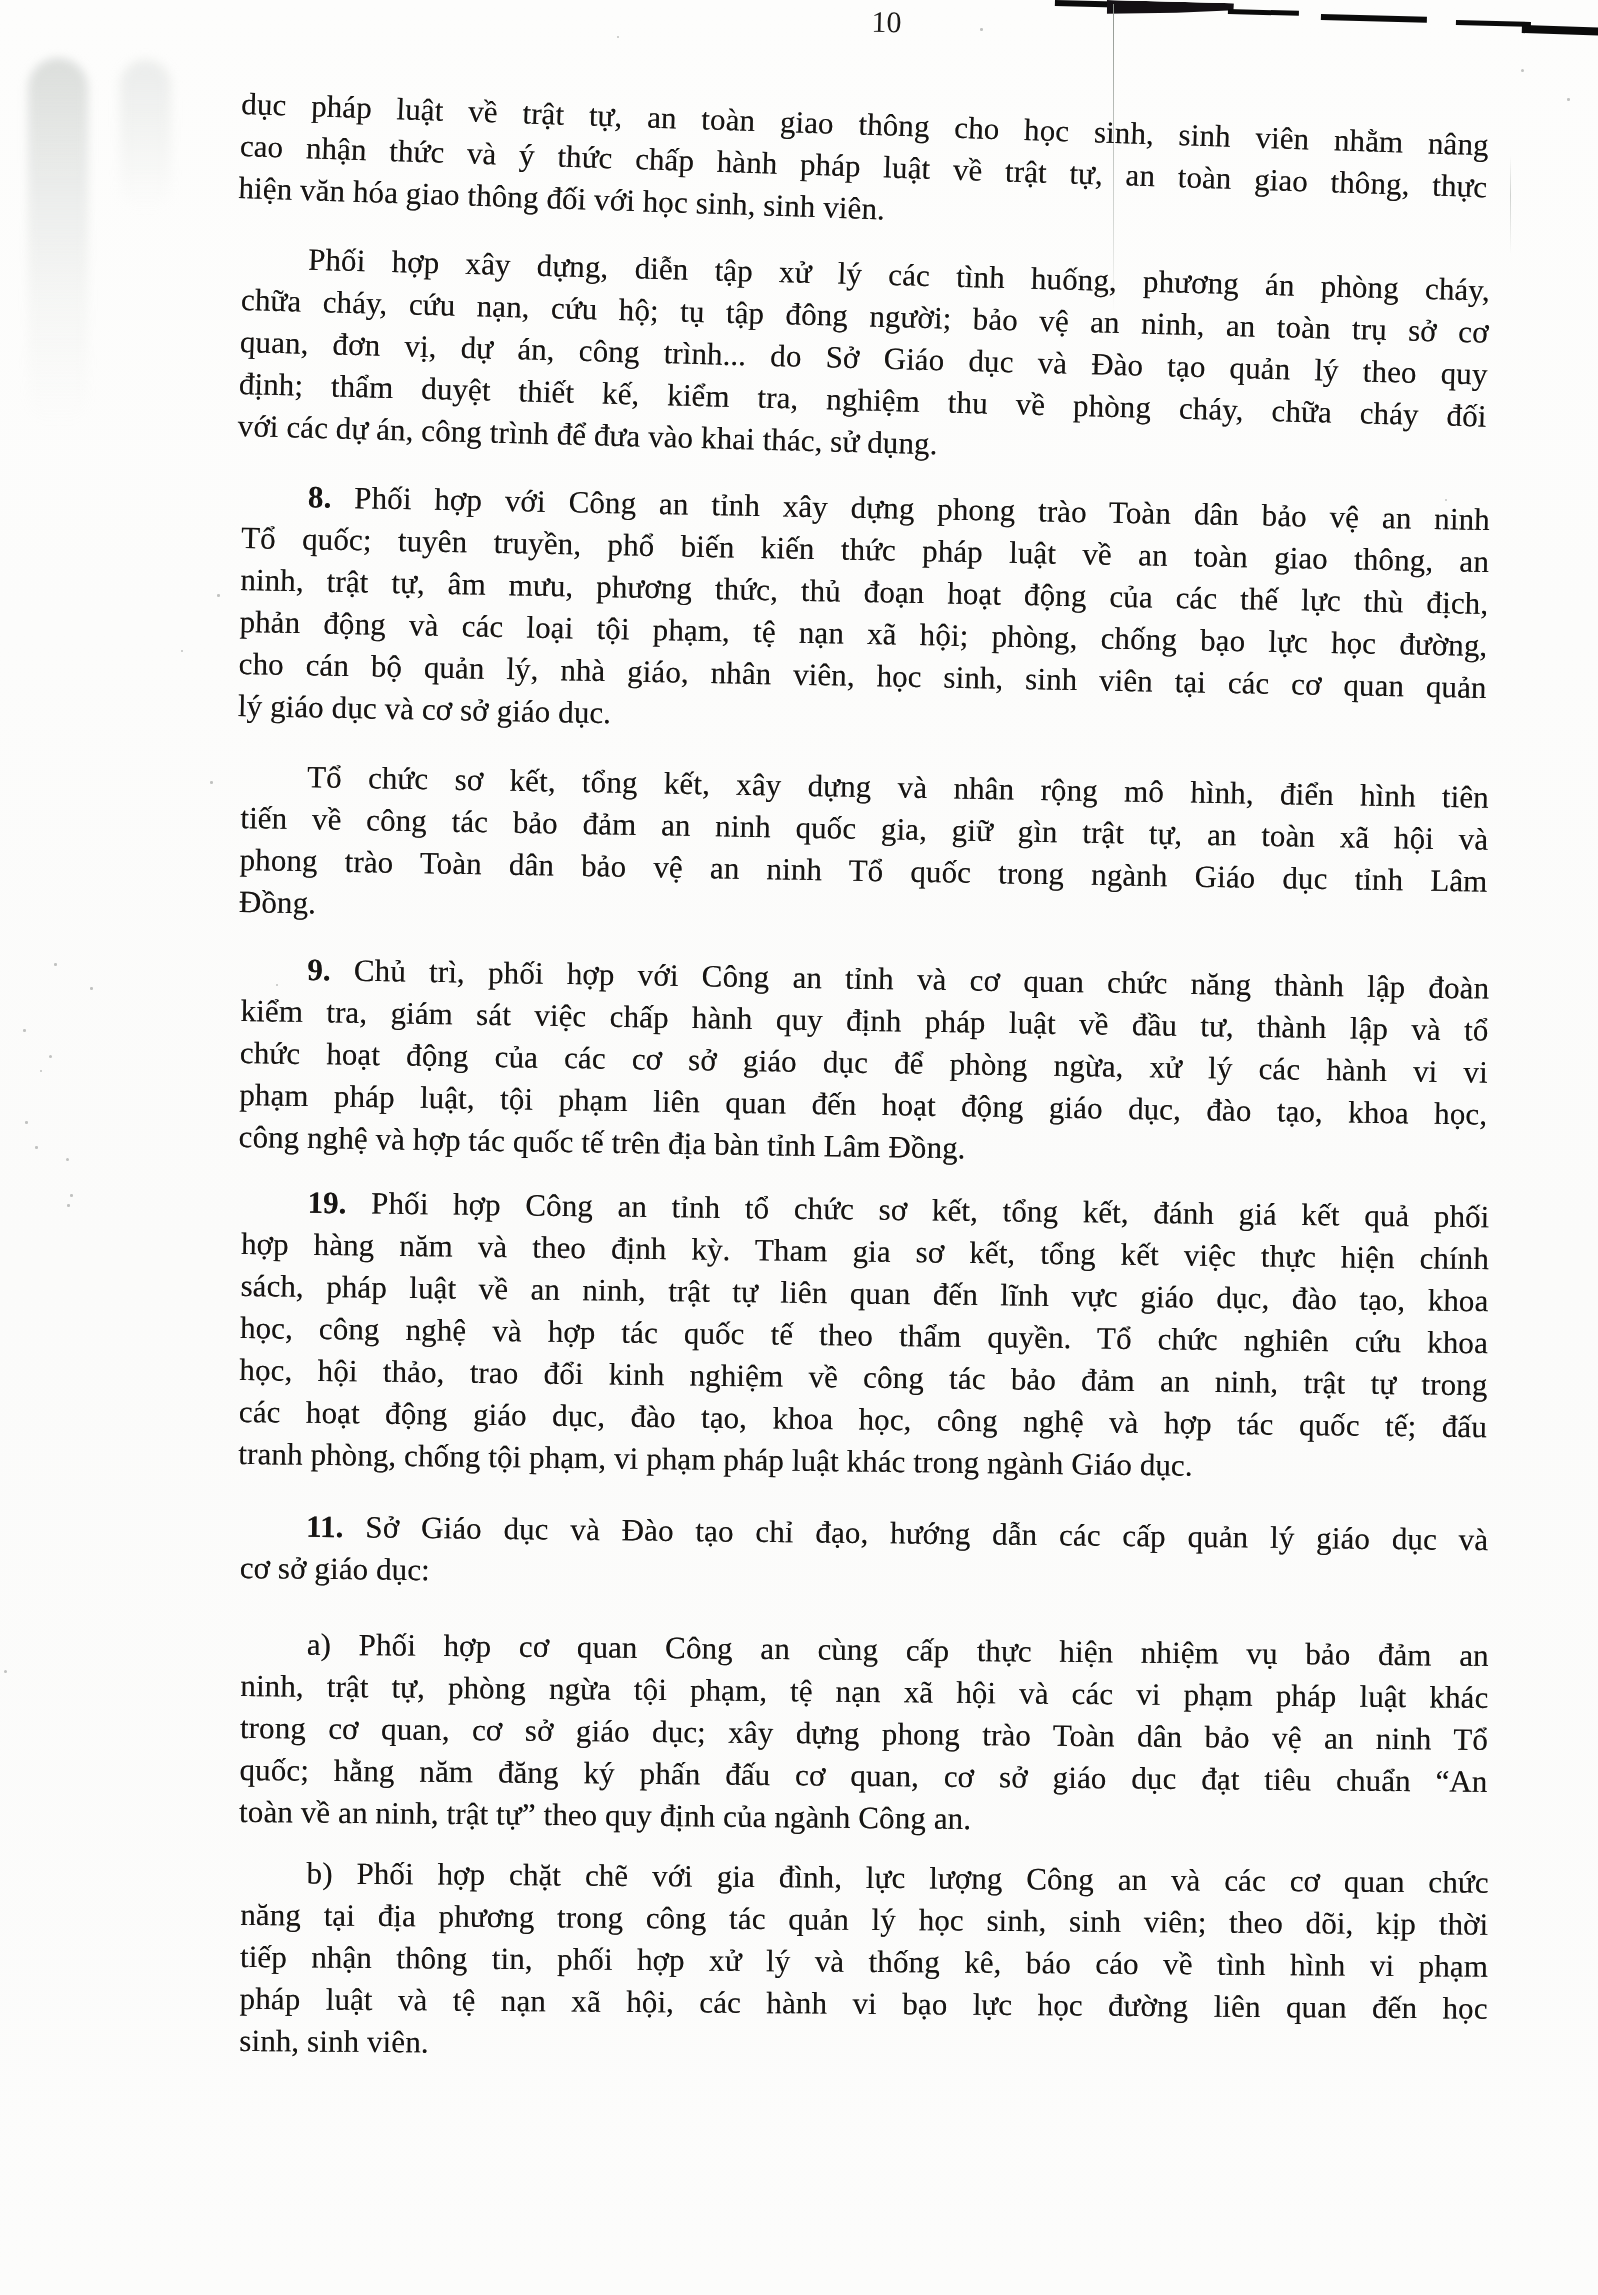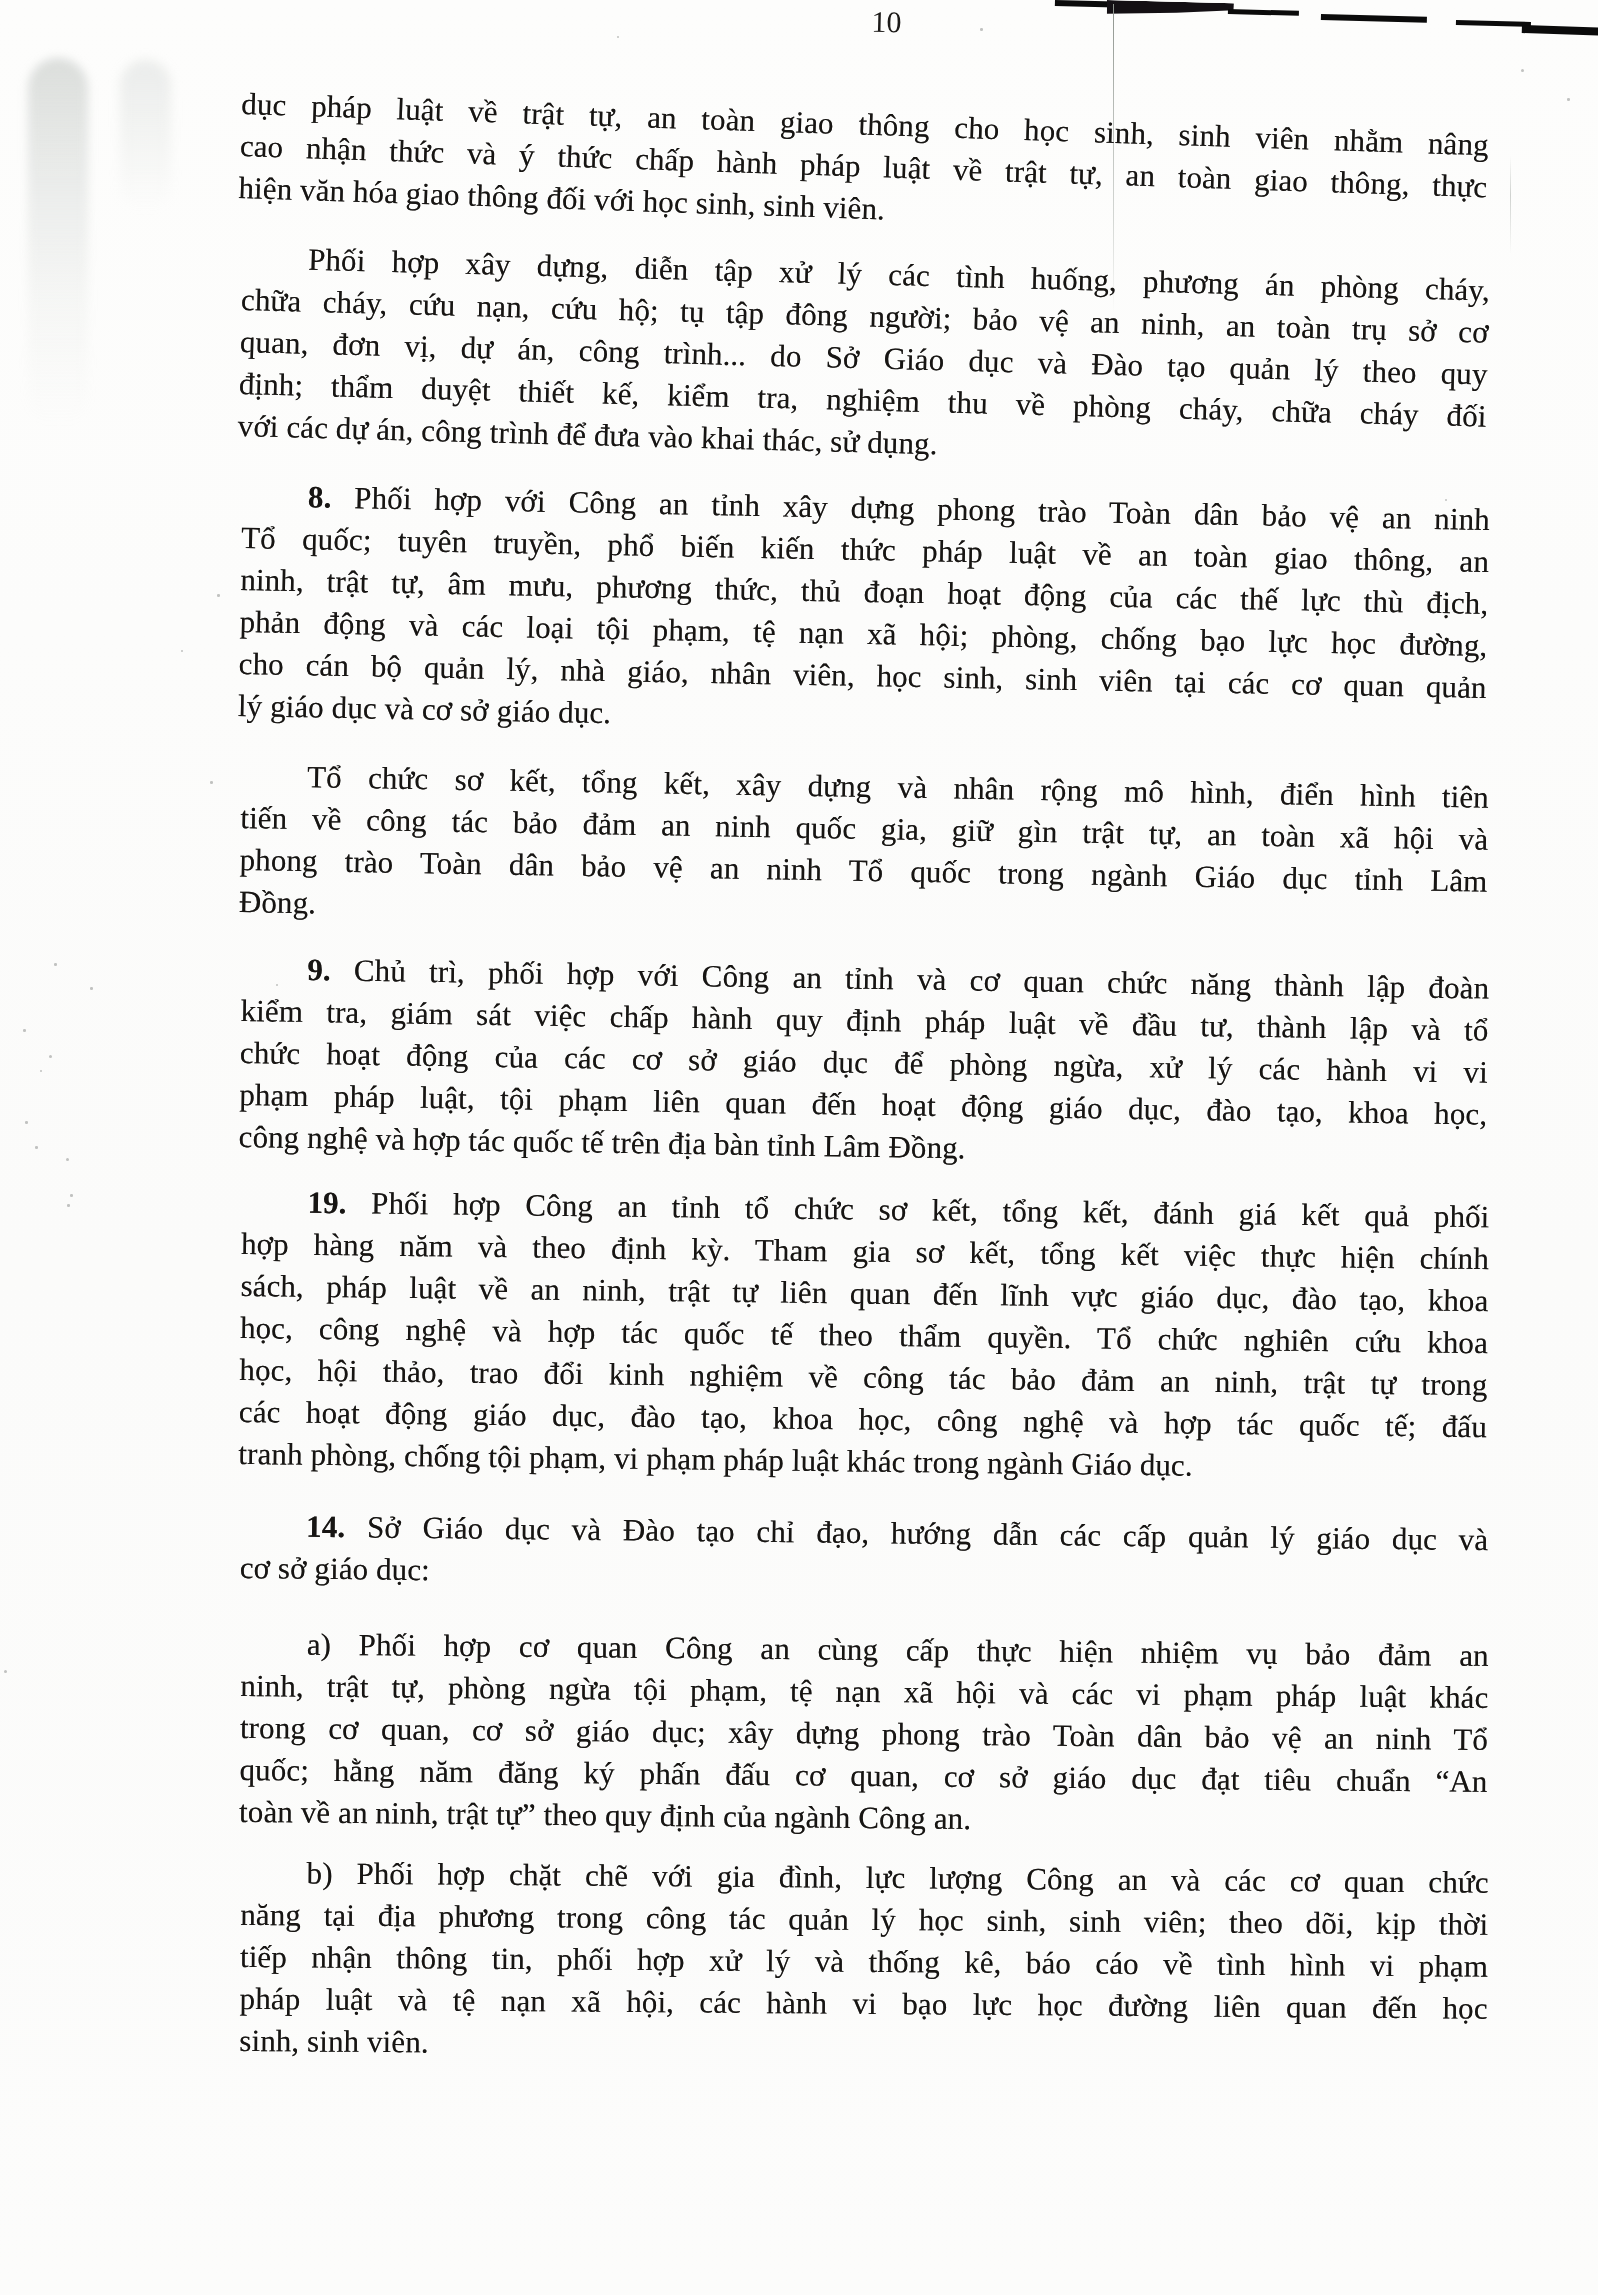--- a/index.html
+++ b/index.html
@@ -139,21 +139,21 @@
       <div class="para" style="transform: rotate(0.7deg); margin-top: 23px;">
         <div class="tline first indented"><b>19.</b> Phối hợp Công an tỉnh tổ chức sơ kết, tổng kết, đánh giá kết quả phối</div>
         <div class="tline">hợp hàng năm và theo định kỳ. Tham gia sơ kết, tổng kết việc thực hiện chính</div>
         <div class="tline">sách, pháp luật về an ninh, trật tự liên quan đến lĩnh vực giáo dục, đào tạo, khoa</div>
         <div class="tline">học, công nghệ và hợp tác quốc tế theo thẩm quyền. Tổ chức nghiên cứu khoa</div>
         <div class="tline">học, hội thảo, trao đổi kinh nghiệm về công tác bảo đảm an ninh, trật tự trong</div>
         <div class="tline">các hoạt động giáo dục, đào tạo, khoa học, công nghệ và hợp tác quốc tế; đấu</div>
         <div class="tline last">tranh phòng, chống tội phạm, vi phạm pháp luật khác trong ngành Giáo dục.</div>
       </div>
       <div class="para" style="transform: rotate(0.65deg); margin-top: 29.5px;">
-        <div class="tline first indented"><b>14.</b> Sở Giáo dục và Đào tạo chỉ đạo, hướng dẫn các cấp quản lý giáo dục và</div>
+        <div class="tline first indented"><b>11.</b> Sở Giáo dục và Đào tạo chỉ đạo, hướng dẫn các cấp quản lý giáo dục và</div>
         <div class="tline last">cơ sở giáo dục:</div>
       </div>
       <div class="para" style="transform: rotate(0.55deg); margin-top: 34px;">
         <div class="tline first indented">a) Phối hợp cơ quan Công an cùng cấp thực hiện nhiệm vụ bảo đảm an</div>
         <div class="tline">ninh, trật tự, phòng ngừa tội phạm, tệ nạn xã hội và các vi phạm pháp luật khác</div>
         <div class="tline">trong cơ quan, cơ sở giáo dục; xây dựng phong trào Toàn dân bảo vệ an ninh Tổ</div>
         <div class="tline">quốc; hằng năm đăng ký phấn đấu cơ quan, cơ sở giáo dục đạt tiêu chuẩn “An</div>
         <div class="tline last">toàn về an ninh, trật tự” theo quy định của ngành Công an.</div>
       </div>
       <div class="para" style="transform: rotate(0.45deg); margin-top: 19.7px;">

